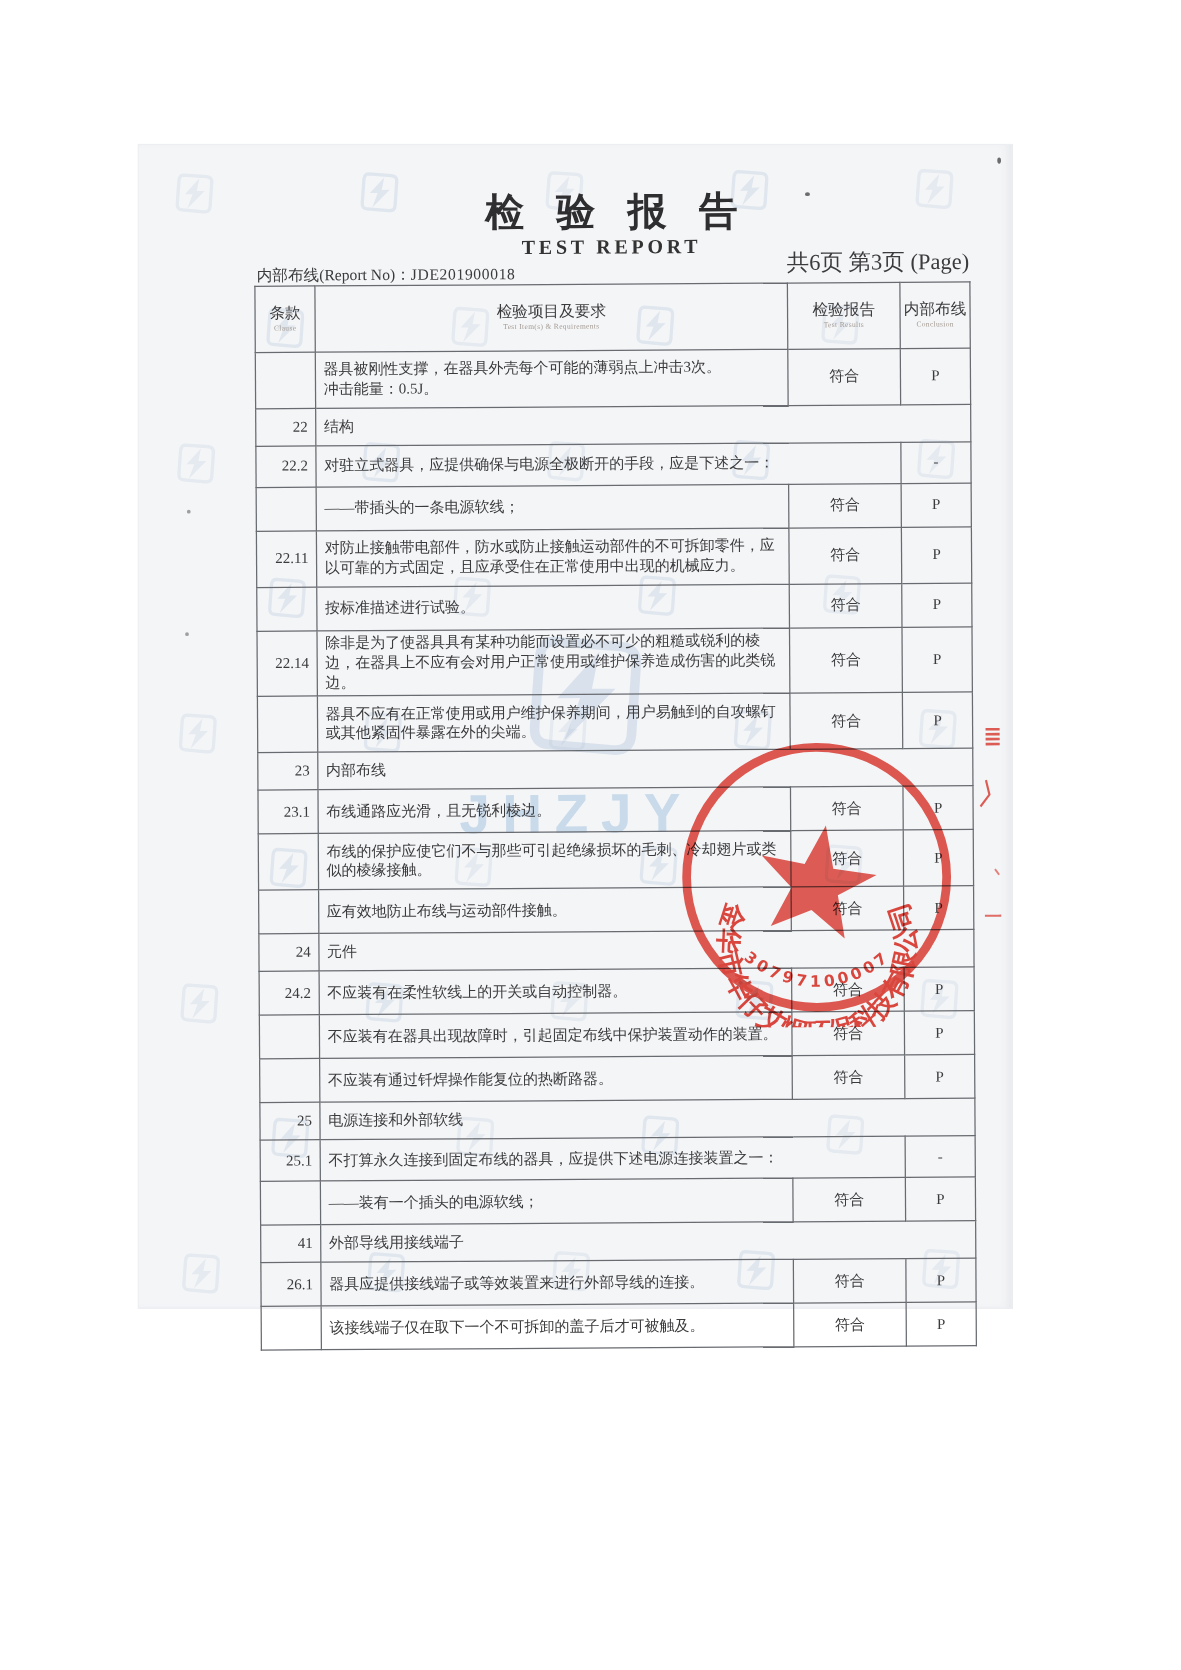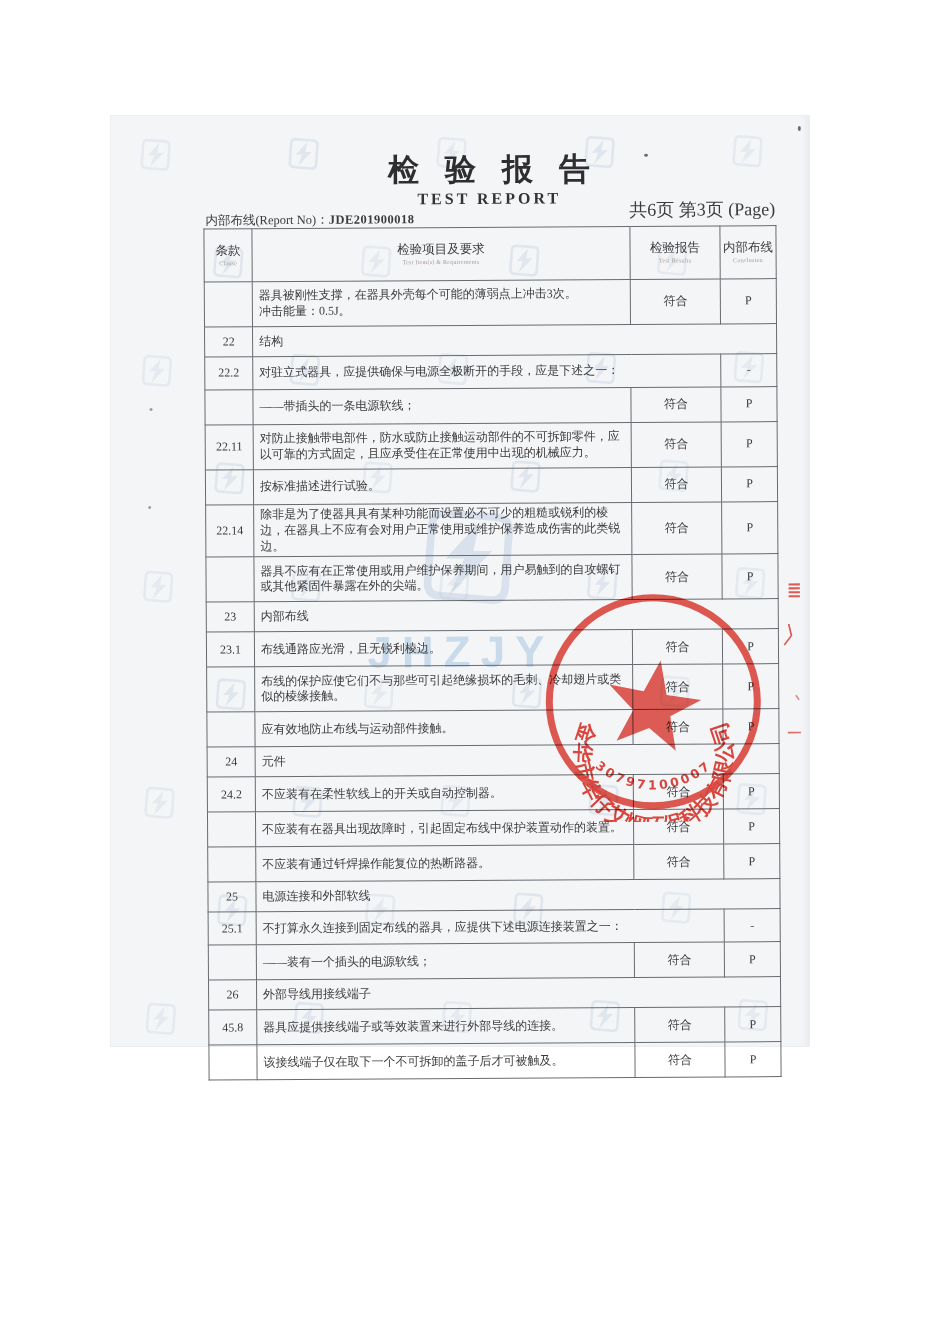--- a/index.html
+++ b/index.html
@@ -26,39 +26,39 @@
   .title-block{position:absolute;left:95px;top:38px;width:572px;text-align:center;}
   .title-cn{
     font-size:31px;font-weight:bold;color:#2e2e30;letter-spacing:26px;text-indent:26px;
     margin:0;line-height:1.1;
   }
   .title-en{
     font-size:16px;font-weight:bold;color:#333;letter-spacing:3px;margin-top:3px;
   }
   .meta-row{position:absolute;left:95px;top:84px;width:572px;height:26px;font-size:12.5px;}
   .report-no{position:absolute;left:2px;top:12px;white-space:nowrap;}
-  .report-no b{font-weight:700;letter-spacing:.5px;}
+  .report-no b{font-weight:400;letter-spacing:.5px;}
   .pagination{position:absolute;right:0;top:0;white-space:nowrap;font-size:18px;}
   
   .report-table{
     position:absolute;left:95px;top:112px;width:572px;border-collapse:collapse;
     table-layout:fixed;font-size:12px;color:#3b3b3d;
   }
   .report-table col.c-clause{width:48px;}
   .report-table col.c-item{width:378px;}
   .report-table col.c-result{width:90px;}
   .report-table col.c-concl{width:56px;}
   .report-table th,.report-table td{
     border:1px solid #686b70;padding:2px 6px;vertical-align:middle;
     font-weight:normal;line-height:1.32;
   }
   .report-table thead th{height:48px;text-align:center;padding:2px;}
   .hd-cn{font-size:12.5px;display:block;}
   .hd-en{font-size:6.5px;color:#a39a92;display:block;letter-spacing:.3px;transform:scale(.92);}
-  td.cell-clause{text-align:center;height:28px;}
+  td.cell-clause{text-align:right;height:28px;}
   td.cell-item{text-align:left;white-space:pre-line;}
   td.cell-result,td.cell-concl{text-align:center;}
   tr.section td{height:25px;}
   tr.tall td{height:40px;}
   tr.single td{height:30px;}
   
   .stamp{position:absolute;left:422px;top:468px;width:240px;height:240px;
          mix-blend-mode:multiply;opacity:.92;pointer-events:none;}
   .edge-frag{position:absolute;color:#d6362c;opacity:.8;font-weight:bold;
              font-family:"DejaVu Sans",sans-serif;pointer-events:none;}
@@ -466,25 +466,25 @@
               <td class="cell-item" colspan="2">不打算永久连接到固定布线的器具，应提供下述电源连接装置之一：</td>
               <td class="cell-concl">-</td>
             </tr>
             <tr class="single">
               <td class="cell-clause"></td>
               <td class="cell-item">——装有一个插头的电源软线；</td>
               <td class="cell-result">符合</td>
               <td class="cell-concl">P</td>
             </tr>
             <tr class="section">
-              <td class="cell-clause">26</td>
+              <td class="cell-clause">41</td>
               <td class="cell-item" colspan="3">外部导线用接线端子</td>
             </tr>
             <tr class="single">
-              <td class="cell-clause">45.8</td>
+              <td class="cell-clause">26.1</td>
               <td class="cell-item">器具应提供接线端子或等效装置来进行外部导线的连接。</td>
               <td class="cell-result">符合</td>
               <td class="cell-concl">P</td>
             </tr>
             <tr class="single">
               <td class="cell-clause"></td>
               <td class="cell-item">该接线端子仅在取下一个不可拆卸的盖子后才可被触及。</td>
               <td class="cell-result">符合</td>
               <td class="cell-concl">P</td>
             </tr>

